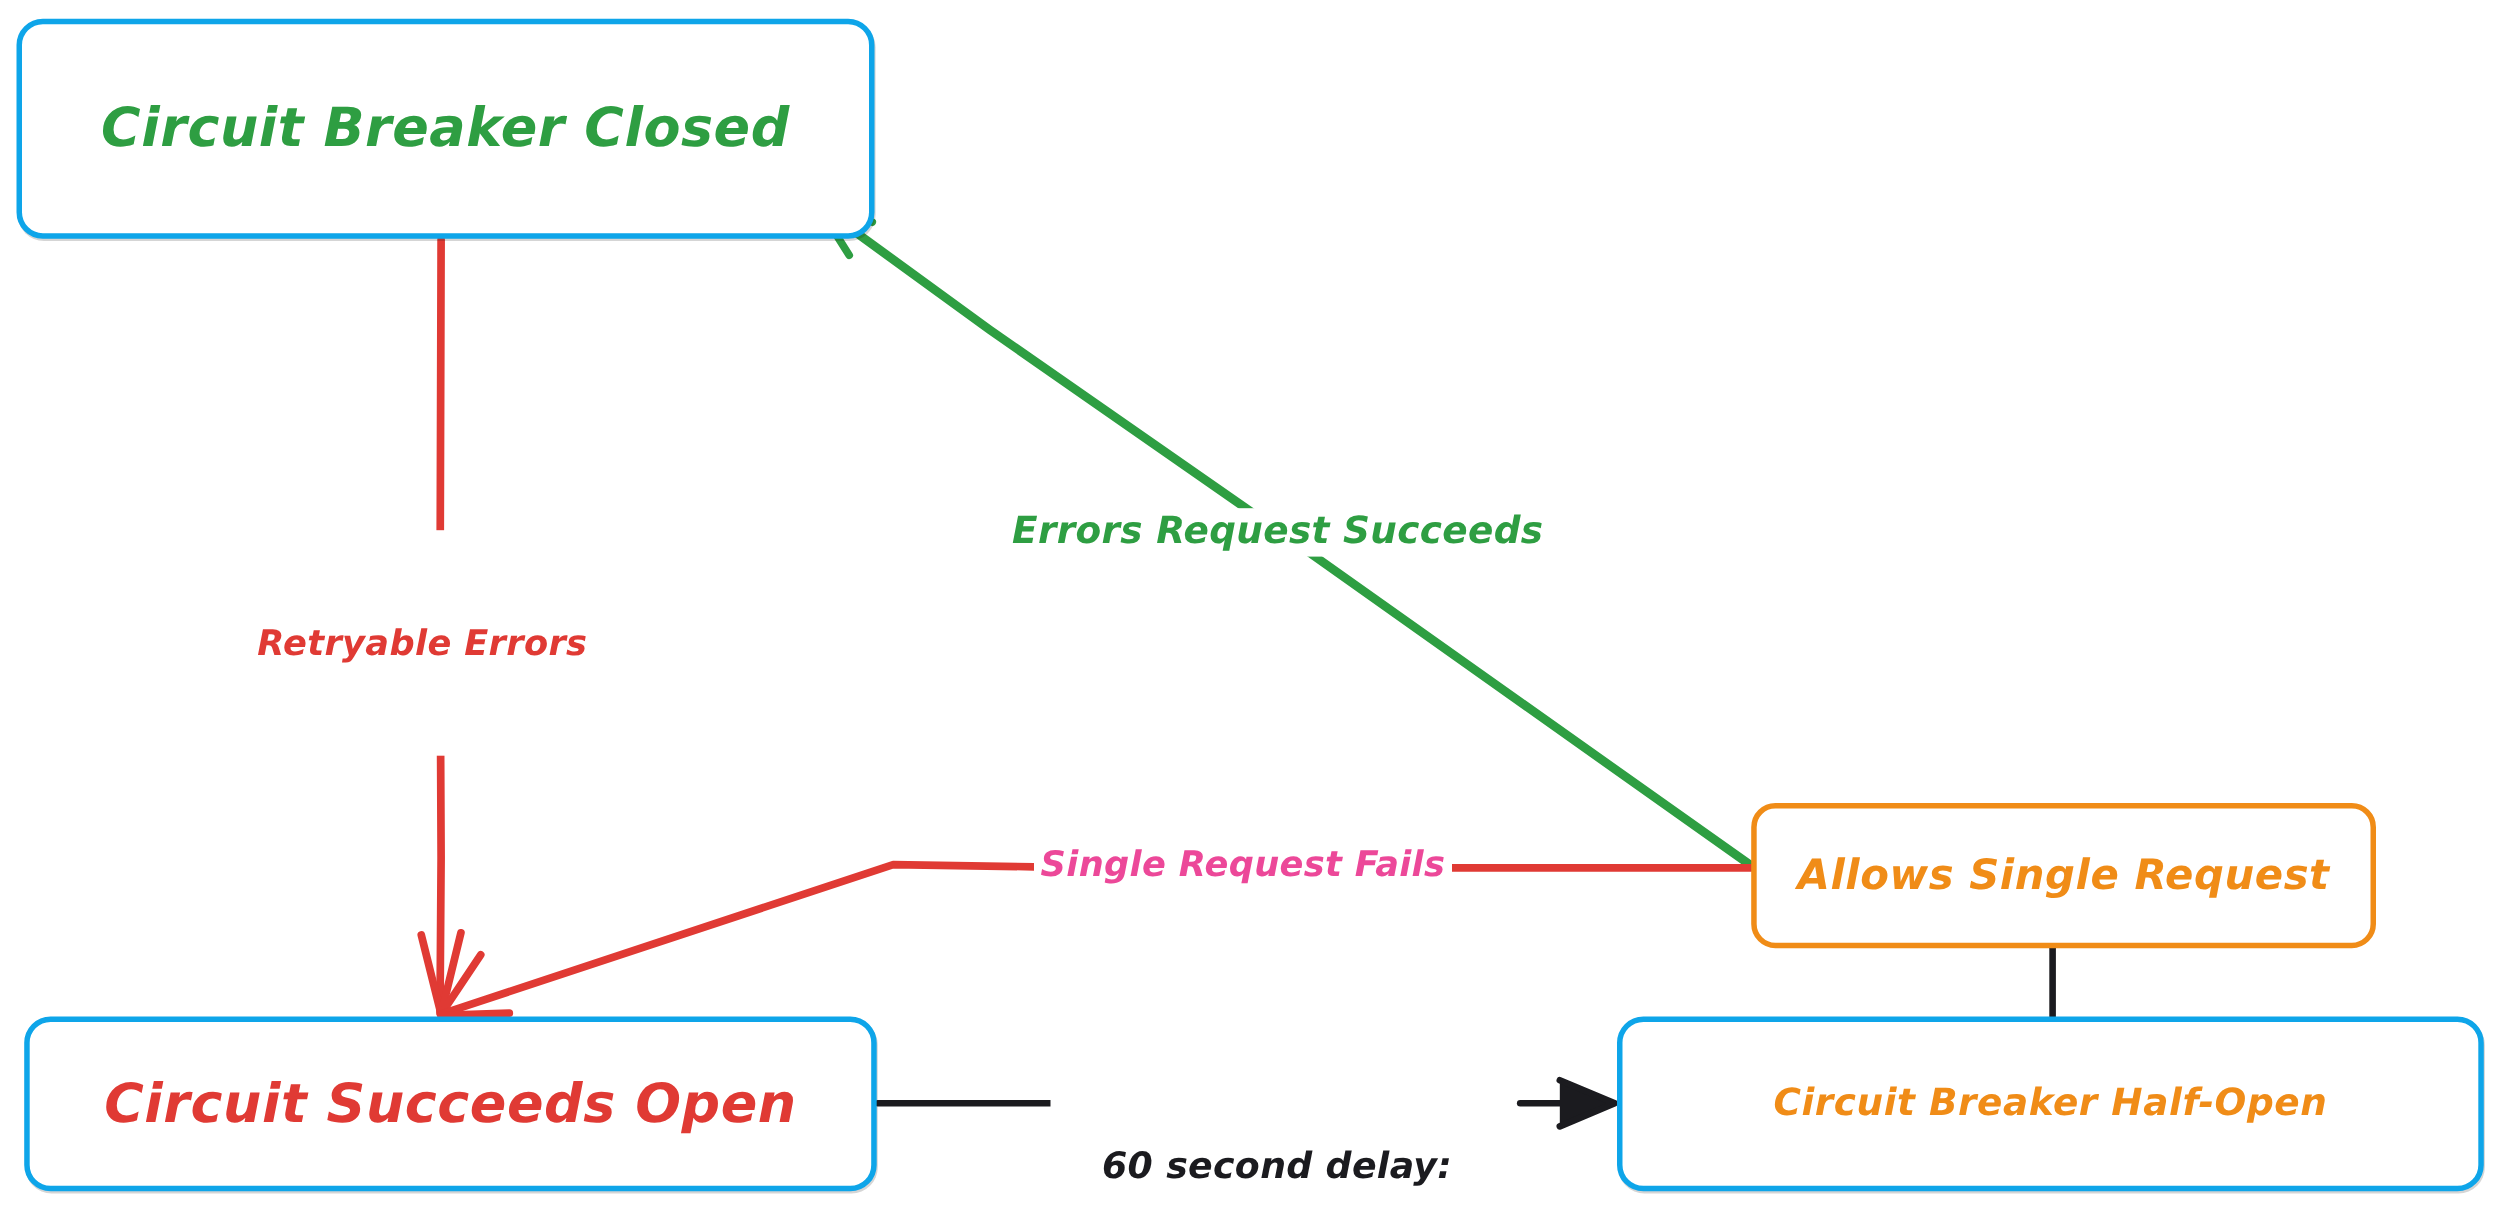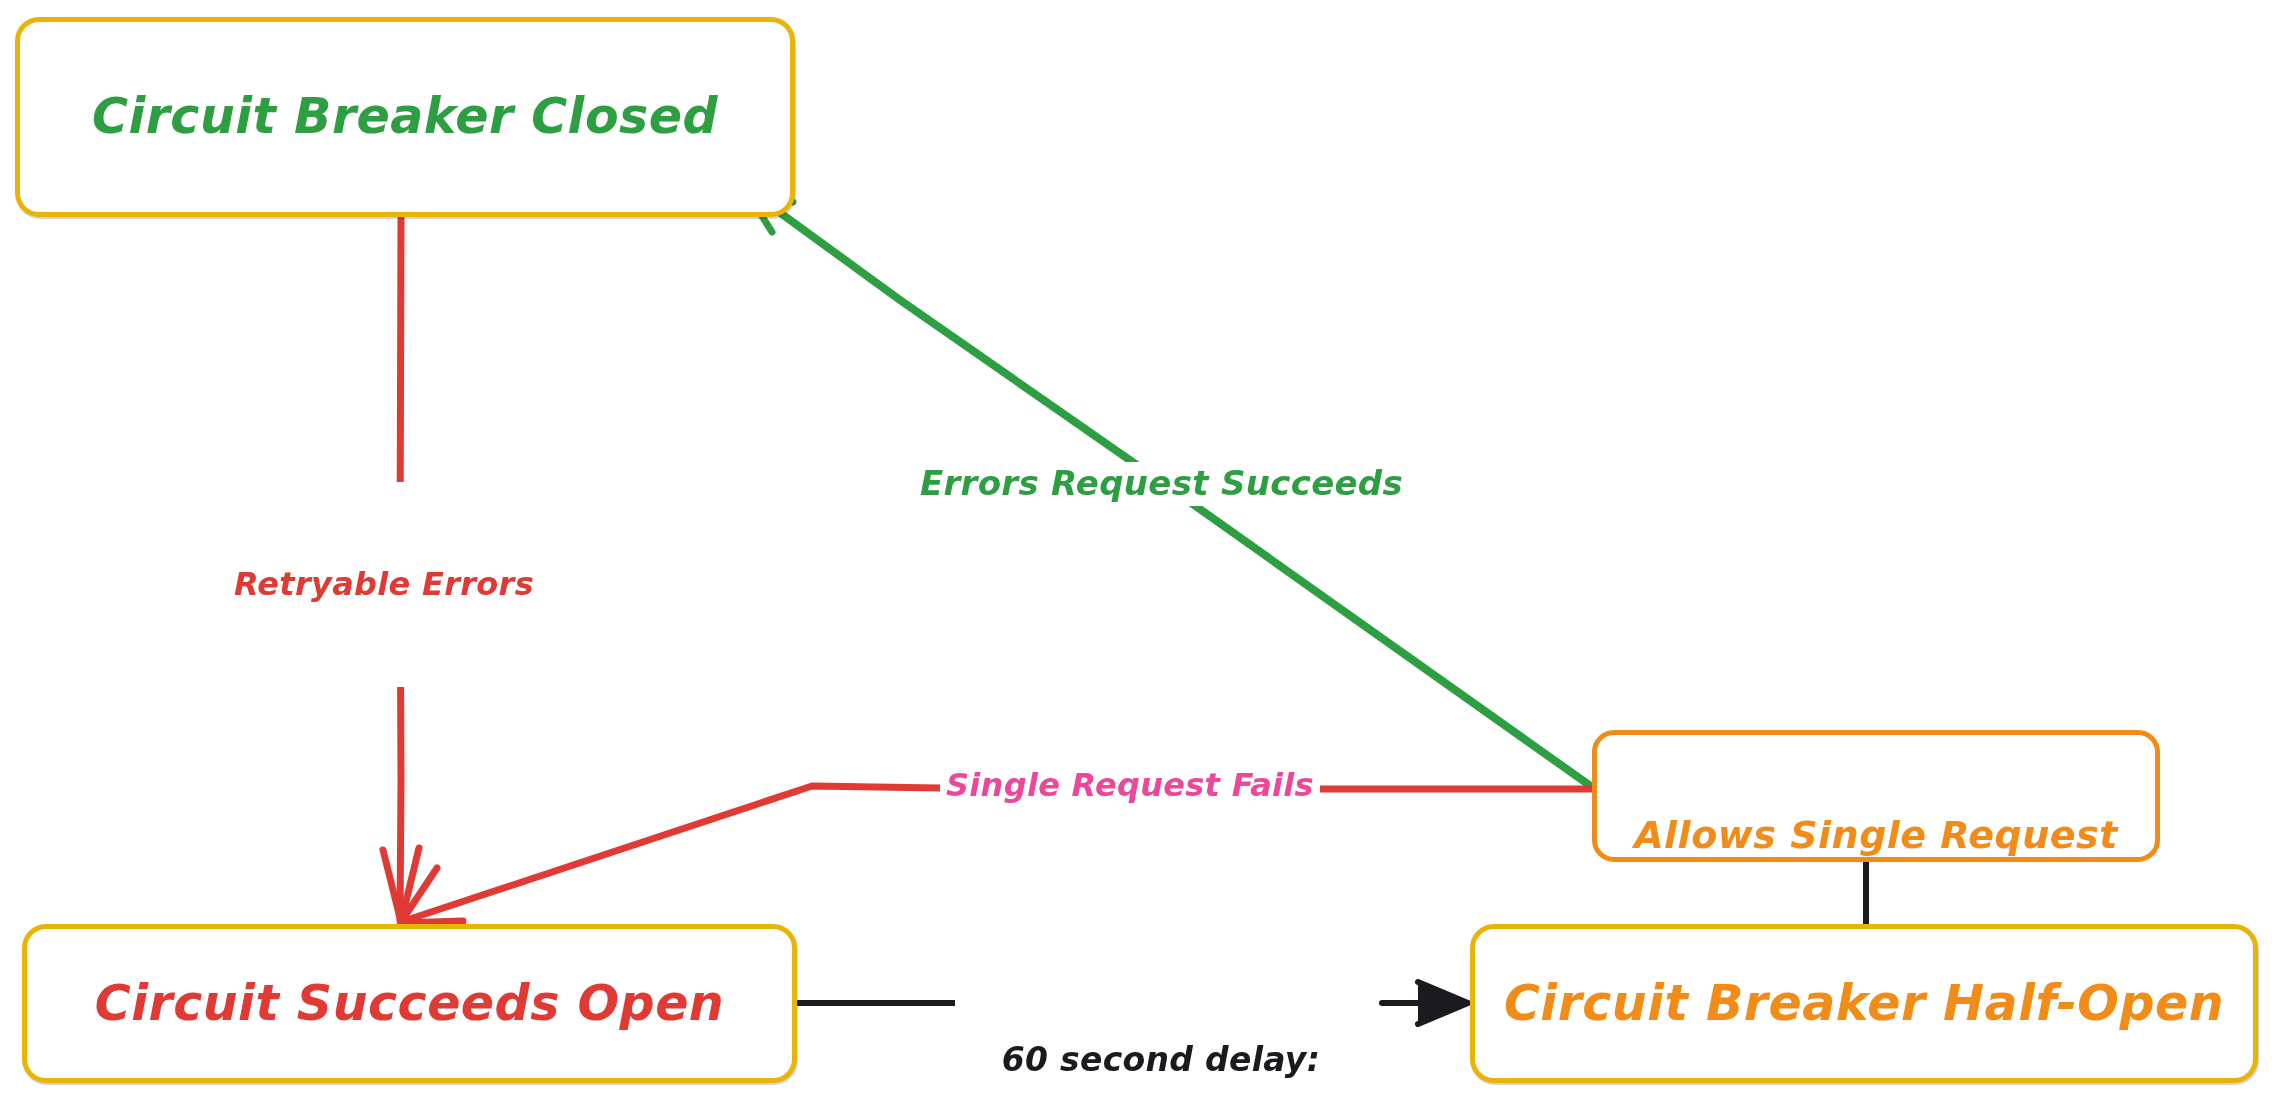--- a/index.html
+++ b/index.html
@@ -29,40 +29,39 @@
   .node {
     position: absolute;
     box-sizing: border-box;
     background: #ffffff;
     display: flex;
     align-items: center;
     justify-content: center;
     text-align: center;
   }
   .node-state {
-    border: 5px solid #eab308;
+    border: 5px solid #0ea5e9;
     border-radius: 24px;
     box-shadow: 1px 2px 0 rgba(20,20,22,0.18);
   }
   .node-sub {
     border: 5px solid #f08c17;
     border-radius: 22px;
-    align-items: flex-end;
   }
   .node-label {
     font-family: "DejaVu Sans", sans-serif;
     font-weight: 600;
     font-style: italic;
     letter-spacing: 0.5px;
     line-height: 1.1;
     white-space: nowrap;
   }
   .lbl-closed   { color: #2e9e42; font-size: 49px; }
   .lbl-open     { color: #e03a34; font-size: 49px; }
-  .lbl-halfopen { color: #f08c17; font-size: 49px; }
+  .lbl-halfopen { color: #f08c17; font-size: 34px; }
   .lbl-allows   { color: #f08c17; font-size: 38px; }
 
   .edge-label {
     position: absolute;
     font-family: "DejaVu Sans", sans-serif;
     font-weight: 600;
     font-style: italic;
     letter-spacing: 0.3px;
     line-height: 1.28;
     white-space: pre;

